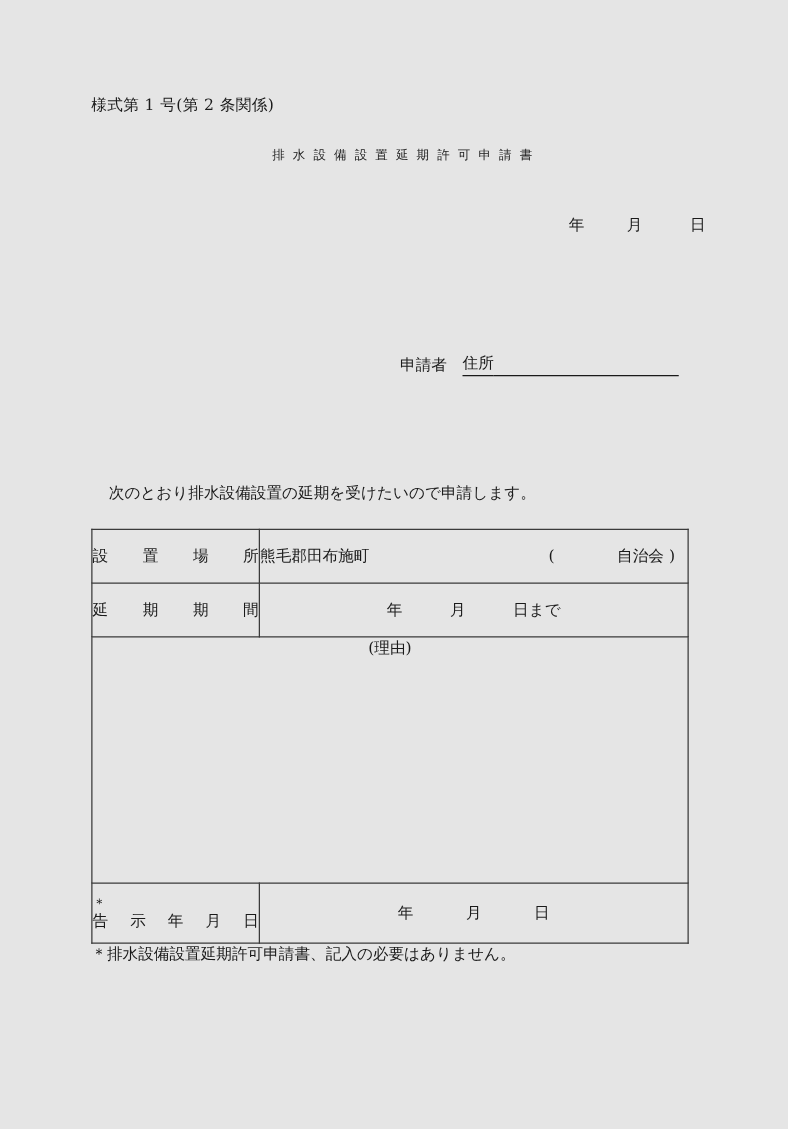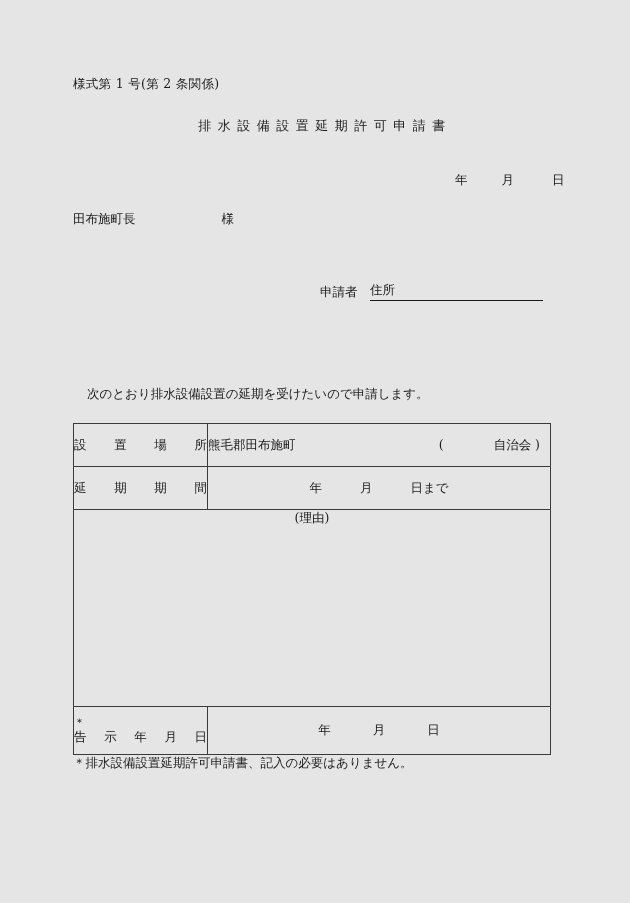--- a/index.html
+++ b/index.html
@@ -31,21 +31,21 @@
     white-space: nowrap;
   }
 
   
   .doc-title {
     position: absolute;
     left: 0;
     right: 0;
     top: 117px;
     text-align: center;
-    font-size: 13px;
+    font-size: 10px;
     letter-spacing: 6.5px;
     padding-left: 20px;
     white-space: nowrap;
   }
 
   
   .date-line {
     position: absolute;
     left: 455px;
     top: 172px;
@@ -208,25 +208,20 @@
   <div class="doc-title">排水設備設置延期許可申請書</div>
 
   <div class="date-line">
     <span>年</span>
     <span class="gap-s"></span>
     <span>月</span>
     <span class="gap-m"></span>
     <span>日</span>
   </div>
 
-  <div class="addressee">
-    <span>田布施町長</span>
-    <span class="sama-gap"></span>
-    <span>様</span>
-  </div>
 
   <div class="applicant">
     <div class="applicant-row">
       <span class="applicant-label">申請者</span>
       <span class="field-name">住所</span>
       <span class="field-rule rule-addr"></span>
     </div>
   </div>
 
   <div class="intro">次のとおり排水設備設置の延期を受けたいので申請します。</div>

